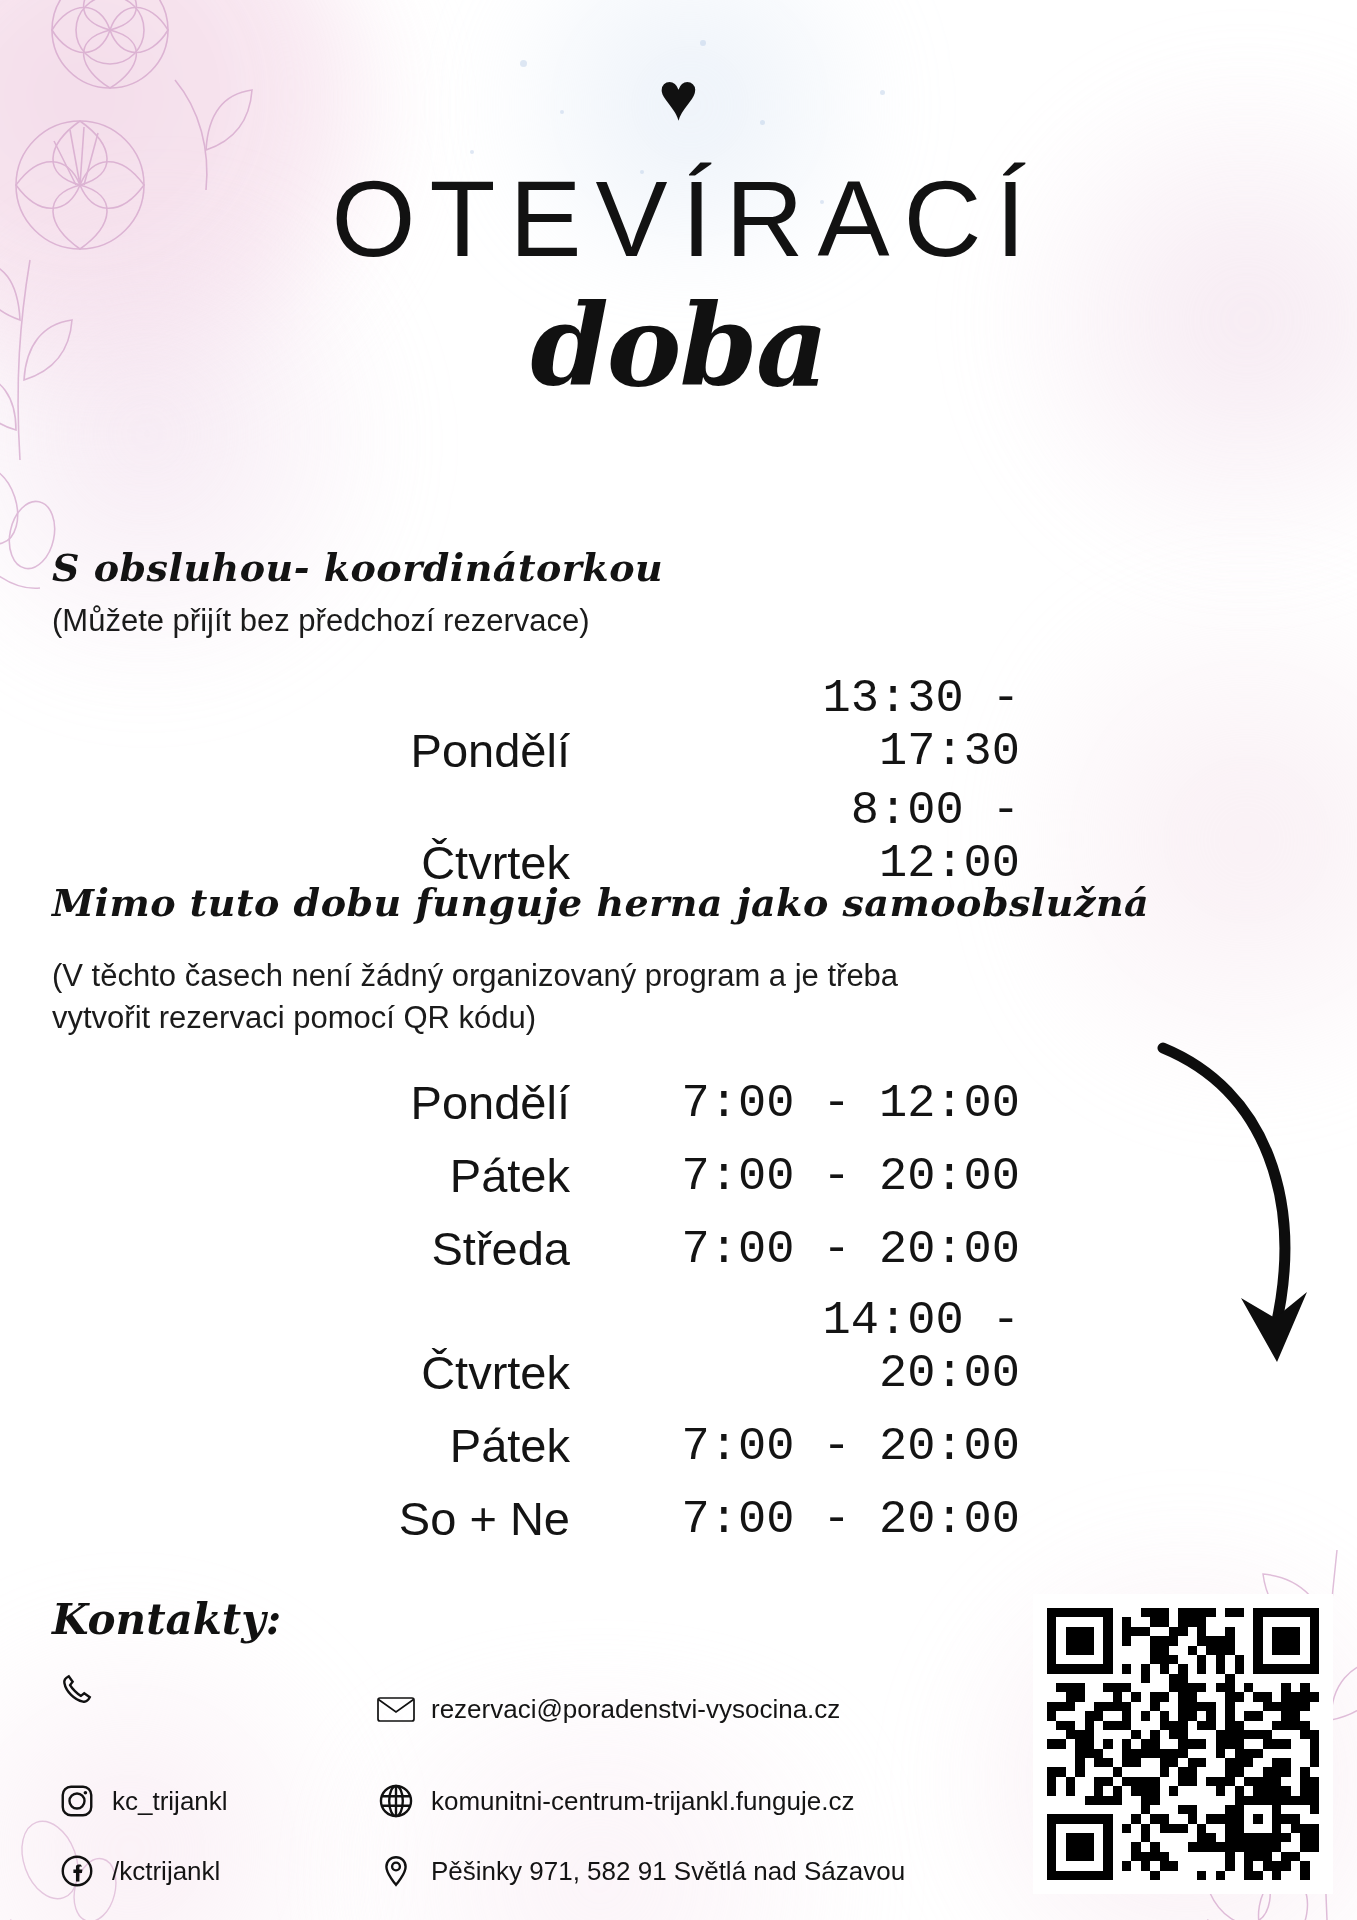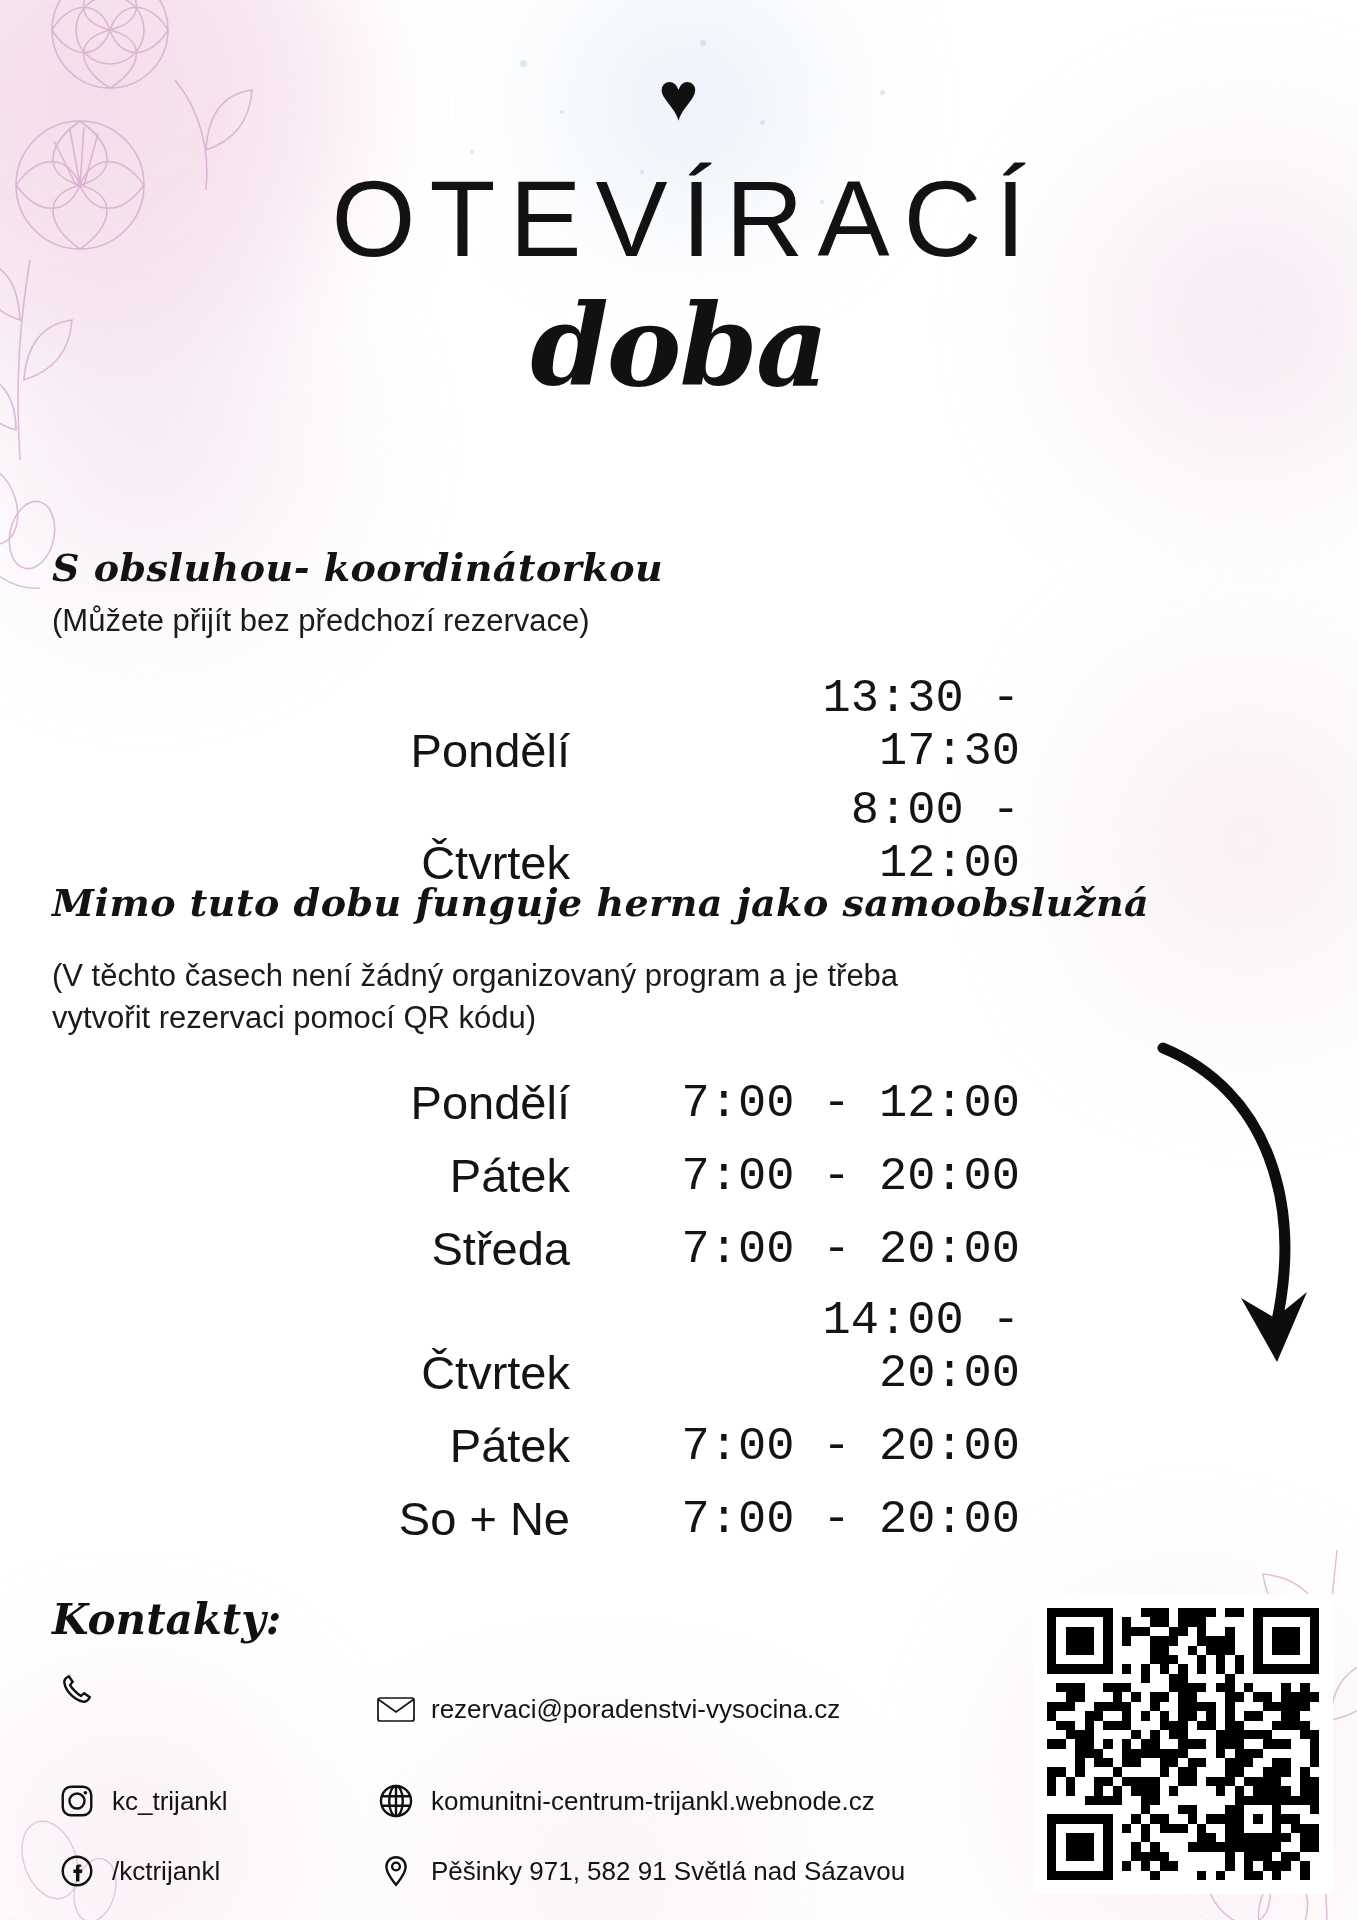--- a/index.html
+++ b/index.html
@@ -365,21 +365,21 @@
   </div>
 
   <div class="contact-row" style="left:375px; top:1780px;">
     <span class="ico">
       <svg width="38" height="38" viewBox="0 0 24 24" fill="none" stroke="#111" stroke-width="1.5">
         <circle cx="12" cy="12" r="9.5"></circle>
         <ellipse cx="12" cy="12" rx="4.3" ry="9.5"></ellipse>
         <path d="M2.8 9 H21.2 M2.8 15 H21.2 M12 2.5 V21.5"></path>
       </svg>
     </span>
-    <span>komunitni-centrum-trijankl.webnode.cz</span>
+    <span>komunitni-centrum-trijankl.funguje.cz</span>
   </div>
 
   <div class="contact-row" style="left:375px; top:1850px;">
     <span class="ico">
       <svg width="36" height="36" viewBox="0 0 24 24" fill="none" stroke="#111" stroke-width="1.6">
         <path d="M12 2.8 C8.4 2.8 5.6 5.6 5.6 9.1 C5.6 13.8 12 21.2 12 21.2 C12 21.2 18.4 13.8 18.4 9.1 C18.4 5.6 15.6 2.8 12 2.8Z"></path>
         <circle cx="12" cy="9" r="2.6"></circle>
       </svg>
     </span>
     <span>Pěšinky 971, 582 91 Světlá nad Sázavou</span>

